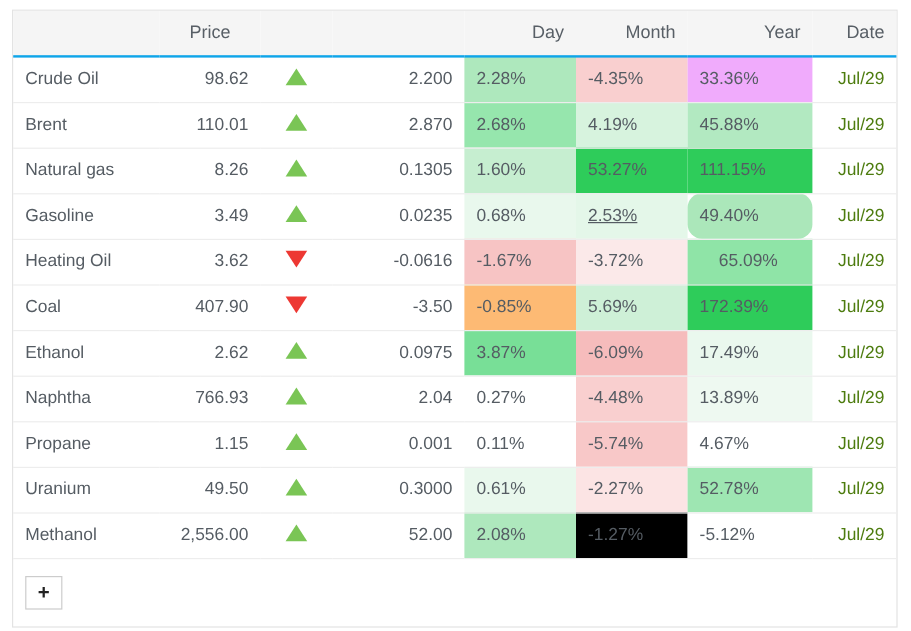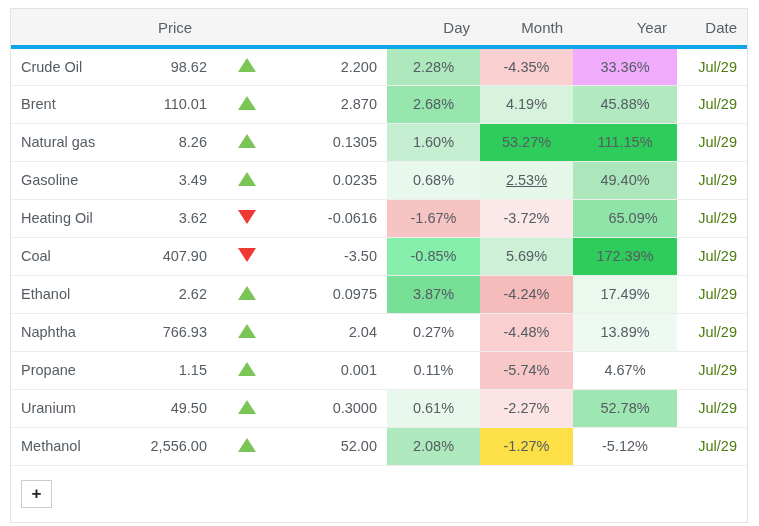--- a/index.html
+++ b/index.html
@@ -40,21 +40,21 @@
     color: #555c63;
   }
 
   table.quotes thead th {
     background: #f5f5f5;
     font-weight: normal;
     color: #585f66;
     font-size: 15px;
     height: 38px;
     padding: 0 10px;
-    border-bottom: 4px solid #0ea5e9;
+    border-bottom: 2px solid #0ea5e9;
     box-sizing: border-box;
     white-space: nowrap;
   }
 
   table.quotes tbody td {
     height: 38px;
     padding: 0 10px;
     border-top: 1px solid #ededed;
     box-sizing: border-box;
     white-space: nowrap;
@@ -70,21 +70,21 @@
   col.c-arrow  { width: 60px; }
   col.c-chg    { width: 110px; }
   col.c-day    { width: 93px; }
   col.c-month  { width: 93px; }
   col.c-year   { width: 104px; }
   col.c-date   { width: 70px; }
 
   .cell-name  { text-align: left; color: #555c63; }
   .cell-price { text-align: right; color: #555c63; }
   .cell-chg   { text-align: right; color: #555c63; }
-  .cell-pct   { text-align: center; color: #555c63; }
+  .cell-pct   { text-align: left; color: #555c63; }
   .cell-date  { text-align: right; color: #4d7c0f; padding-right: 14px; }
 
   th.h-price { text-align: center; padding-left: 0; }
   th.h-day, th.h-month, th.h-year { text-align: right; }
   th.h-date { text-align: right; padding-right: 14px; }
   th.h-blank { text-align: left; }
 
   
   .tri {
     display: inline-block;
@@ -187,50 +187,50 @@
             <td class="cell-pct" style="background-color: rgb(46, 204, 90);">111.15%</td>
             <td class="cell-date">Jul/29</td>
           </tr>
           <tr>
             <td class="cell-name">Gasoline</td>
             <td class="cell-price">3.49</td>
             <td class="arrow-cell"><span class="tri up"></span></td>
             <td class="cell-chg">0.0235</td>
             <td class="cell-pct" style="background-color: rgb(233, 248, 237);">0.68%</td>
             <td class="cell-pct" style="background-color: rgb(228, 247, 233); text-decoration: underline;">2.53%</td>
-            <td class="cell-pct" style="background-color: rgb(171, 231, 186);">49.40%</td>
+            <td class="cell-pct" style="background-color: rgb(171, 231, 186); border-radius: 12px;">49.40%</td>
             <td class="cell-date">Jul/29</td>
           </tr>
           <tr>
             <td class="cell-name">Heating Oil</td>
             <td class="cell-price">3.62</td>
             <td class="arrow-cell"><span class="tri down"></span></td>
             <td class="cell-chg">-0.0616</td>
             <td class="cell-pct" style="background-color: rgb(247, 196, 196);">-1.67%</td>
             <td class="cell-pct" style="background-color: rgb(251, 233, 233);">-3.72%</td>
             <td class="cell-pct" style="background-color: rgb(143, 228, 167); padding-left: 26px;">65.09%</td>
             <td class="cell-date">Jul/29</td>
           </tr>
           <tr>
             <td class="cell-name">Coal</td>
             <td class="cell-price">407.90</td>
             <td class="arrow-cell"><span class="tri down"></span></td>
             <td class="cell-chg">-3.50</td>
-            <td class="cell-pct" style="background-color: #86efac; margin-top: 10px;">-0.85%</td>
+            <td class="cell-pct" style="background-color: #fdba74; margin-top: 10px;">-0.85%</td>
             <td class="cell-pct" style="background-color: rgb(206, 240, 215);">5.69%</td>
             <td class="cell-pct" style="background-color: rgb(46, 204, 90);">172.39%</td>
             <td class="cell-date">Jul/29</td>
           </tr>
           <tr>
             <td class="cell-name">Ethanol</td>
             <td class="cell-price">2.62</td>
             <td class="arrow-cell"><span class="tri up"></span></td>
             <td class="cell-chg">0.0975</td>
             <td class="cell-pct" style="background-color: rgb(120, 223, 151);">3.87%</td>
-            <td class="cell-pct" style="background-color: rgb(246, 188, 188);">-4.24%</td>
+            <td class="cell-pct" style="background-color: rgb(246, 188, 188);">-6.09%</td>
             <td class="cell-pct" style="background-color: rgb(234, 248, 238);">17.49%</td>
             <td class="cell-date">Jul/29</td>
           </tr>
           <tr>
             <td class="cell-name">Naphtha</td>
             <td class="cell-price">766.93</td>
             <td class="arrow-cell"><span class="tri up"></span></td>
             <td class="cell-chg">2.04</td>
             <td class="cell-pct" style="background-color: rgb(255, 255, 255);">0.27%</td>
             <td class="cell-pct" style="background-color: rgb(249, 207, 207);">-4.48%</td>
@@ -256,21 +256,21 @@
             <td class="cell-pct" style="background-color: rgb(252, 228, 228);">-2.27%</td>
             <td class="cell-pct" style="background-color: rgb(158, 230, 178);">52.78%</td>
             <td class="cell-date">Jul/29</td>
           </tr>
           <tr>
             <td class="cell-name">Methanol</td>
             <td class="cell-price">2,556.00</td>
             <td class="arrow-cell"><span class="tri up"></span></td>
             <td class="cell-chg">52.00</td>
             <td class="cell-pct" style="background-color: rgb(174, 232, 189);">2.08%</td>
-            <td class="cell-pct" style="background-color: #fde047;">-1.27%</td>
+            <td class="cell-pct" style="background-color: #000000;">-1.27%</td>
             <td class="cell-pct" style="background-color: rgb(255, 255, 255);">-5.12%</td>
             <td class="cell-date">Jul/29</td>
           </tr>
         </tbody>
       <tfoot>
         <tr class="addrow">
           <td colspan="8">
             <button class="add-btn">+</button>
           </td>
         </tr>

